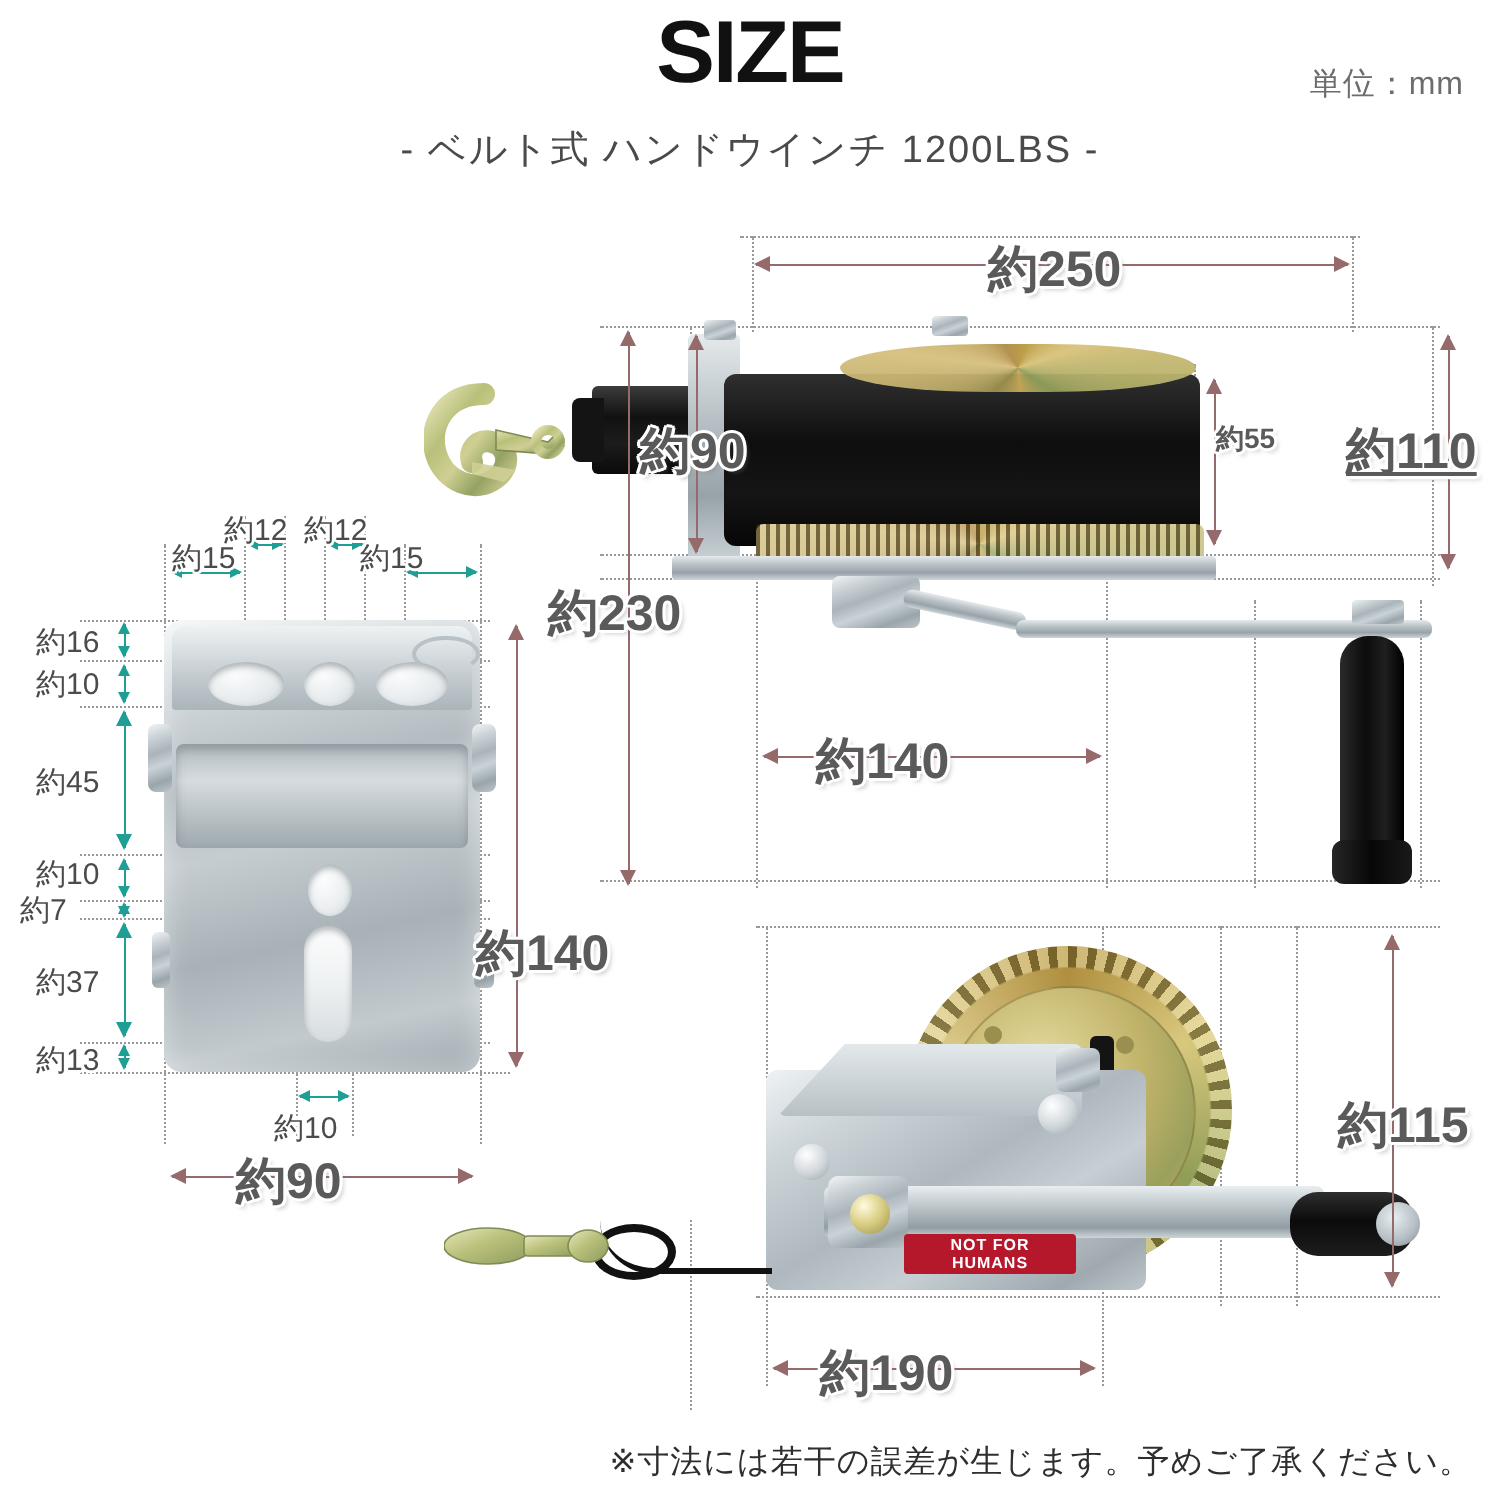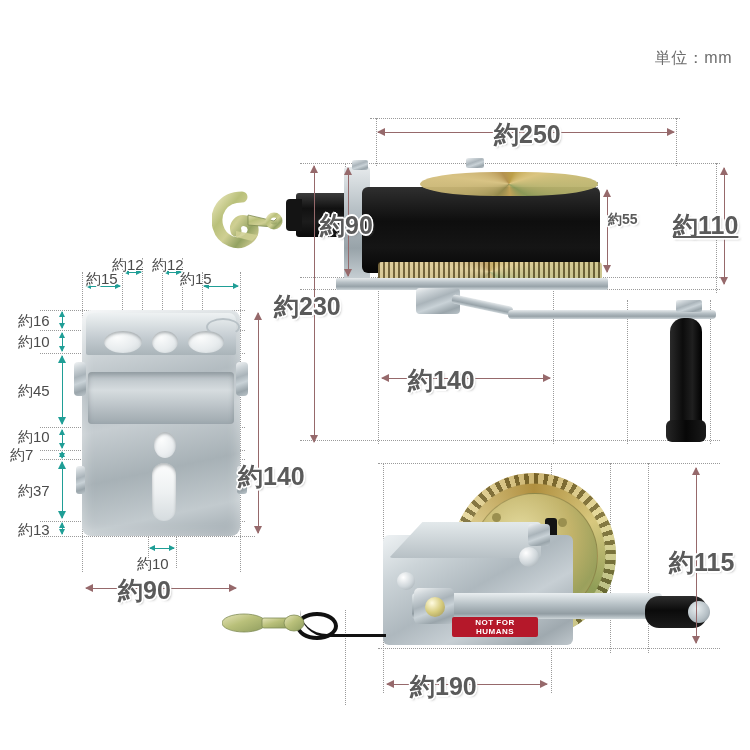--- a/index.html
+++ b/index.html
@@ -13,21 +13,21 @@
   .title{
     position:absolute;left:0;right:0;top:4px;text-align:center;
     font-size:44px;font-weight:bold;letter-spacing:-1px;color:#111;
     line-height:1.05;
   }
   .subtitle{
     position:absolute;left:0;right:0;top:62px;text-align:center;
     font-size:19px;color:#4a4a4a;letter-spacing:1px;
   }
   .unit{
-    position:absolute;right:18px;top:48px;font-size:16px;color:#6d6d6d;
+    position:absolute;right:18px;top:32px;font-size:16px;color:#6d6d6d;
     letter-spacing:0.5px;
   }
 
   
   .dim{
     position:absolute;color:#5a5a5a;font-weight:bold;white-space:nowrap;
     text-shadow:
       1.6px 0 0 #fff, -1.6px 0 0 #fff, 0 1.6px 0 #fff, 0 -1.6px 0 #fff,
       1.2px 1.2px 0 #fff, -1.2px 1.2px 0 #fff, 1.2px -1.2px 0 #fff, -1.2px -1.2px 0 #fff,
       2px 2px 2px rgba(120,120,120,.35);
@@ -80,20 +80,22 @@
   .footer{
     position:absolute;right:14px;bottom:8px;font-size:16px;color:#2e2e2e;
     letter-spacing:0.5px;
   }
 </style>
 </head>
 <body>
 
 <div id="stage">
 
+  <div class="title">SIZE</div>
+  <div class="subtitle">- ベルト式 ハンドウインチ 1200LBS -</div>
   <div class="unit">単位：mm</div>
 
   <div>
 
     <div class="gh" style="left:370px;top:118px;width:310px;"></div>
     <div class="gv" style="left:376px;top:118px;height:48px;"></div>
     <div class="gv" style="left:676px;top:118px;height:48px;"></div>
 
     <div class="gh" style="left:300px;top:163px;width:420px;"></div>
     <div class="gh" style="left:300px;top:277px;width:420px;"></div>
@@ -338,14 +340,15 @@
       </svg>
     </div>
 
     <div class="arrow av" style="left:696px;top:468px;height:175px;"></div>
     <div class="dim big" style="left:669px;top:546px;">約115</div>
 
     <div class="arrow ah" style="left:387px;top:684px;width:160px;"></div>
     <div class="dim big" style="left:410px;top:670px;">約190</div>
   </div>
 
+  <div class="footer">※寸法には若干の誤差が生じます。予めご了承ください。</div>
 
 </div>
 
 </body></html>

